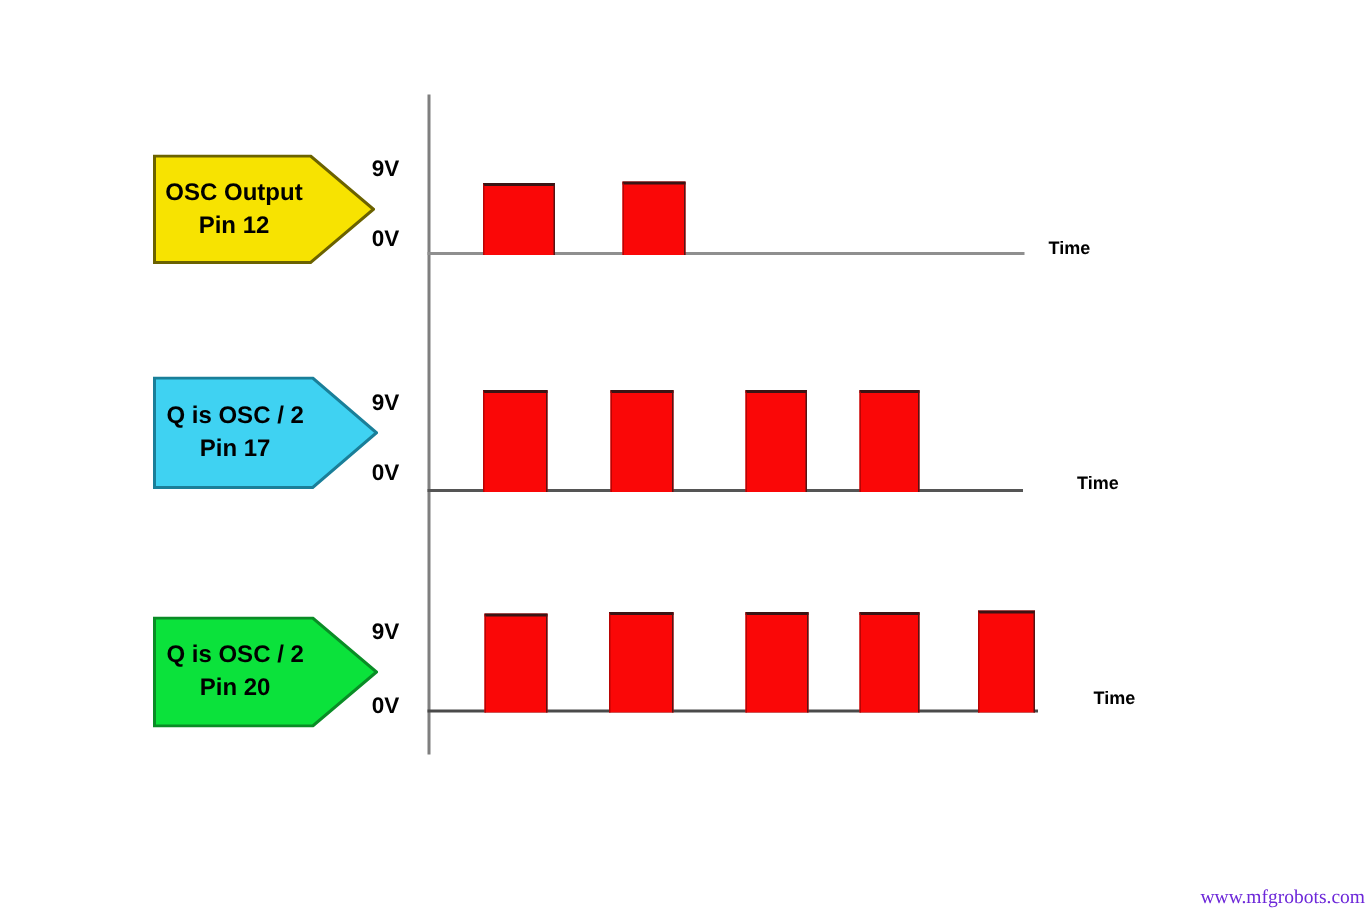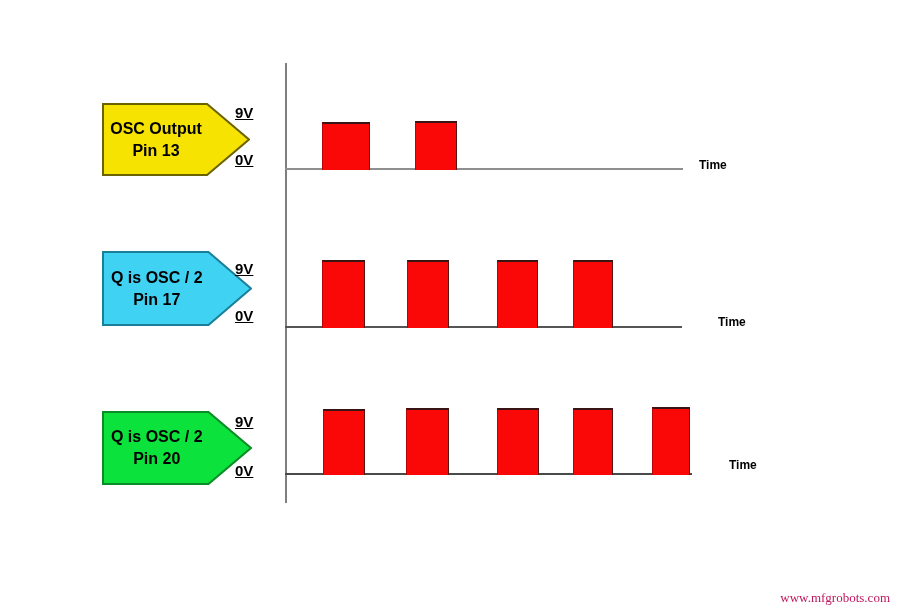--- a/index.html
+++ b/index.html
@@ -54,57 +54,56 @@
   .tag-line {
     font-size: 16px;
     font-weight: bold;
     color: #000000;
     white-space: nowrap;
     line-height: 1.1;
   }
   .vlabel {
     position: absolute;
     width: 44px;
-    text-align: left;
+    text-align: center;
     font-size: 15px;
     font-weight: bold;
     color: #000000;
     line-height: 18px;
-    text-decoration: underline;
   }
   .time-label {
     position: absolute;
     font-size: 12px;
     font-weight: bold;
     color: #000000;
     line-height: 18px;
   }
   .watermark {
     position: absolute;
-    right: 20px;
+    right: 0;
     bottom: 5px;
     font-family: "Liberation Serif", serif;
     font-size: 13px;
-    color: #be185d;
+    color: #6d28d9;
   }
 </style>
 </head>
 <body>
 
 <div id="stage" style="background: rgb(255, 255, 255);">
 
   <div class="v-axis" style="left: 285px; top: 63px; height: 440px; background: rgb(127, 127, 127);"></div>
 
   <div class="tag" style="left: 102px; top: 103px; width: 148px; height: 73px;">
     <svg width="148" height="73">
         <polygon points="1,1 105.08,1 147,36.5 105.08,72 1,72" fill="#f7e301" stroke="#6b6200" stroke-width="2"></polygon>
       </svg>
     <div class="tag-text">
       <div class="tag-line">OSC Output</div>
-      <div class="tag-line">Pin 13</div>
+      <div class="tag-line">Pin 12</div>
     </div>
   </div>
   <div class="vlabel" style="left: 235px; top: 104px;">9V</div>
   <div class="vlabel" style="left: 235px; top: 151px;">0V</div>
   <div class="baseline" style="left: 285px; top: 168px; width: 398px; height: 2px; background: rgb(143, 143, 143);"></div>
   <div class="time-label" style="left: 699px; top: 156px;">Time</div>
 
   <div class="tag" style="left: 102px; top: 251px; width: 150px; height: 75px;">
     <svg width="150" height="75">
         <polygon points="1,1 106.5,1 149,37.5 106.5,74 1,74" fill="#3fd2f2" stroke="#1a7f99" stroke-width="2"></polygon>

